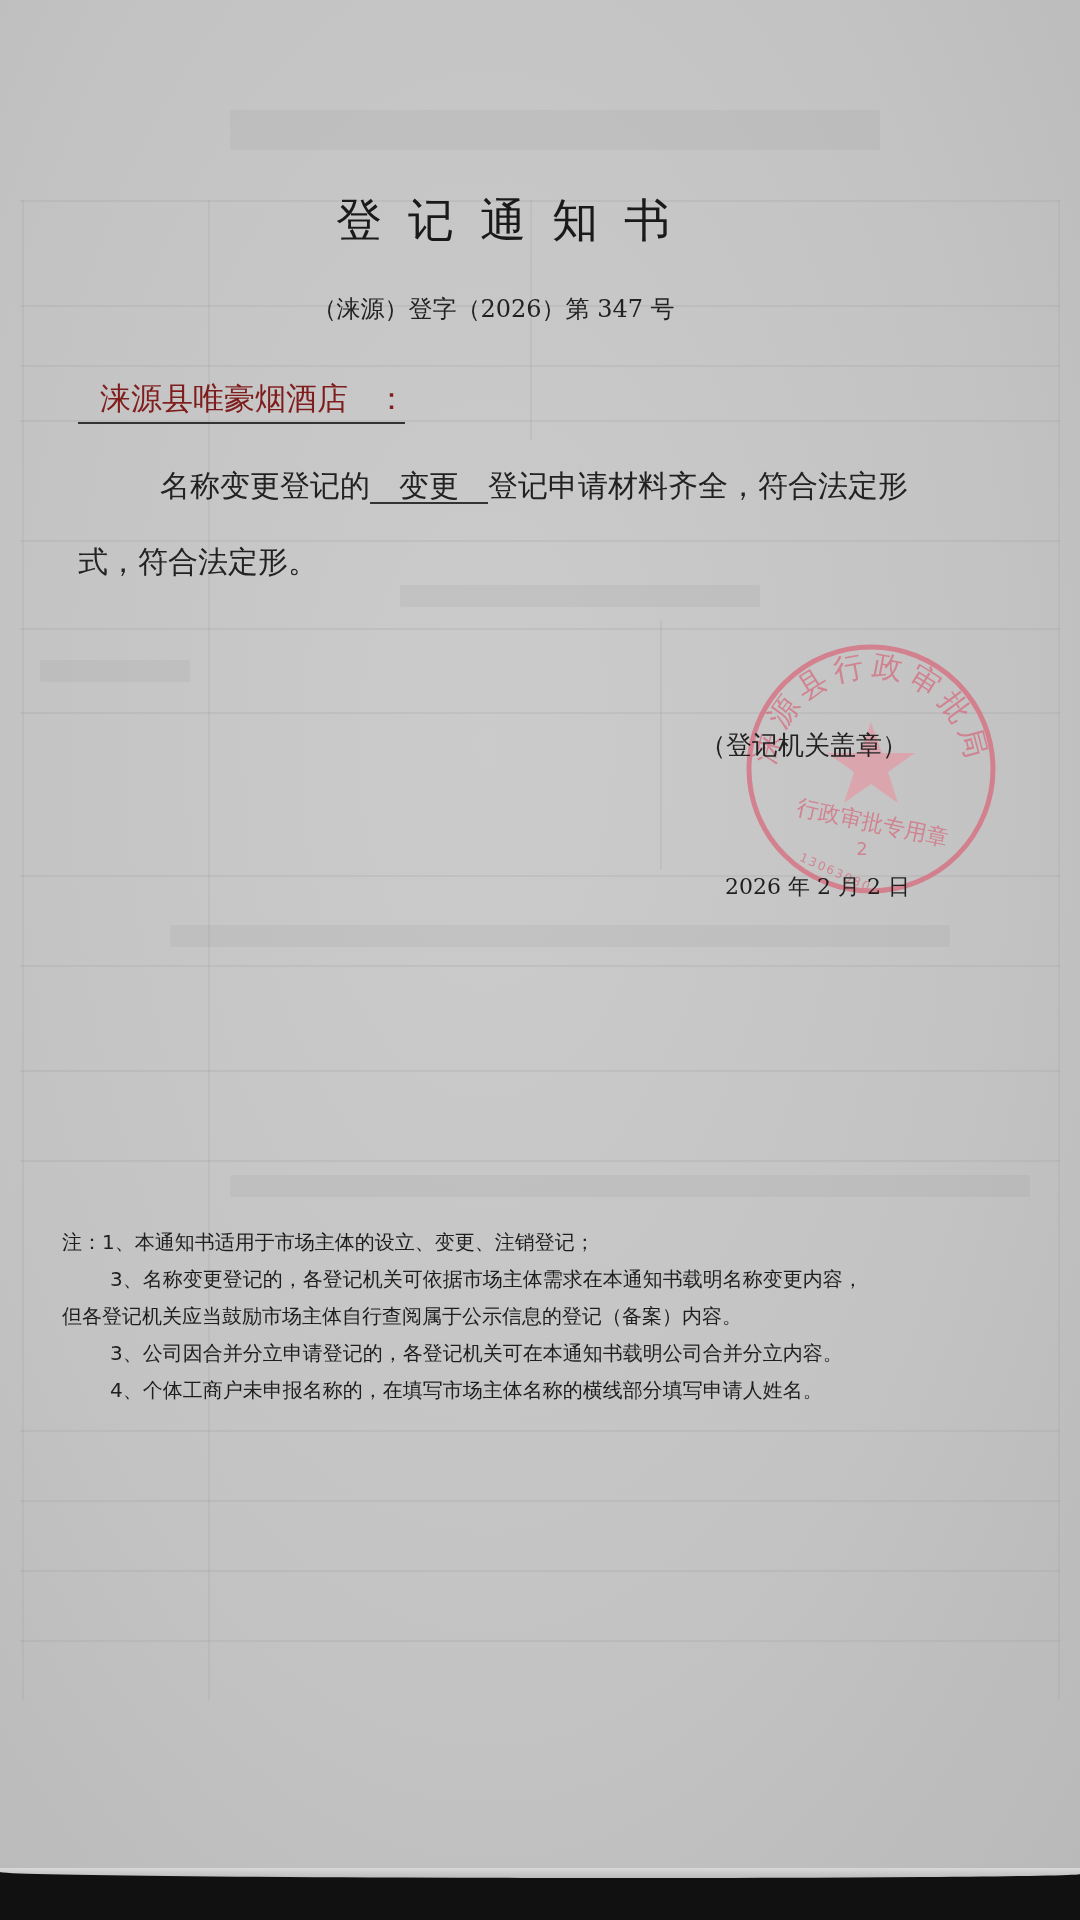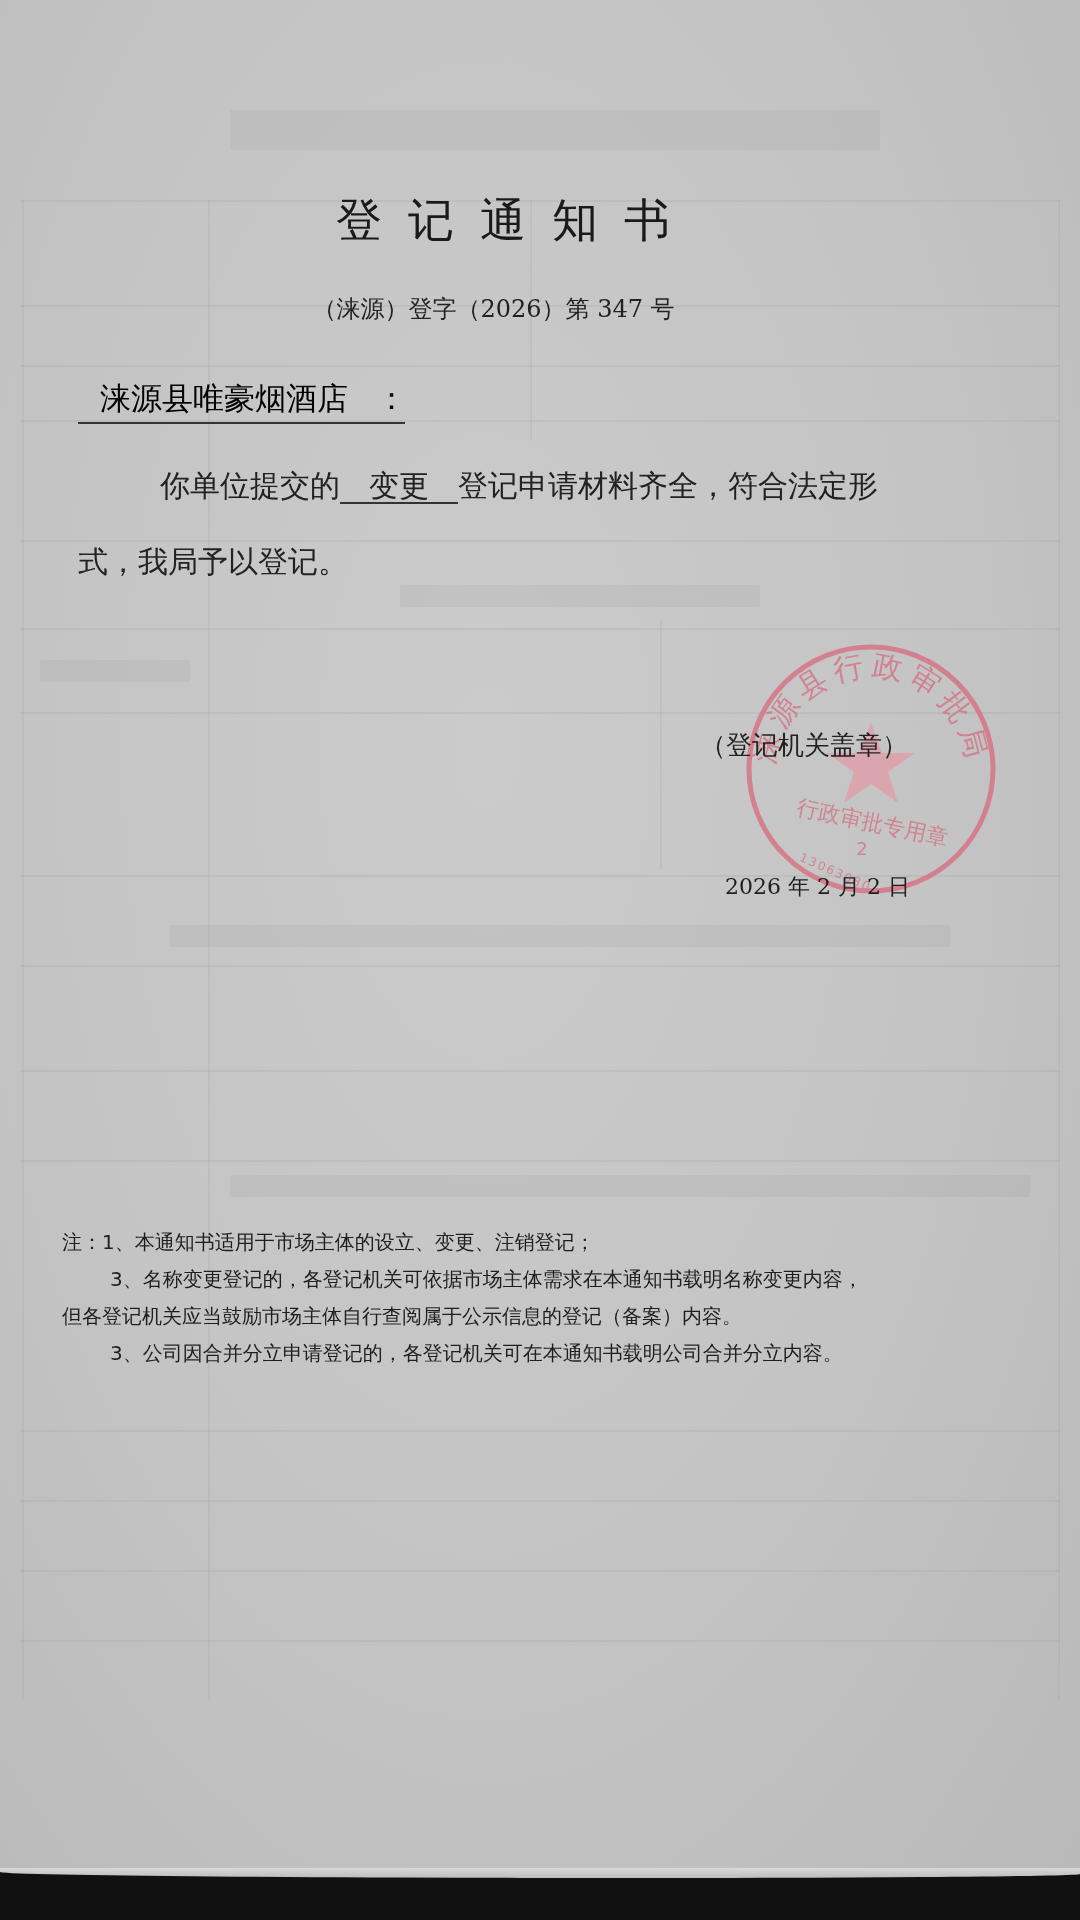--- a/index.html
+++ b/index.html
@@ -76,21 +76,21 @@
   }
   .addressee {
     position: absolute;
     left: 78px;
     top: 378px;
     width: 305px;
     border-bottom: 2px solid #333;
     font-size: 31px;
     padding-left: 22px;
     padding-bottom: 2px;
-    color: #000000;
+    color: #7f1d1d;
     font-family: "DejaVu Sans", "Liberation Sans", sans-serif;
   }
   .addressee .colon {
     position: absolute;
     right: -2px;
     bottom: 2px;
   }
   .body-text {
     position: absolute;
     left: 78px;
@@ -185,23 +185,23 @@
 
 <div class="docno">（涞源）登字（2026）第 347 号</div>
 
 <div class="addressee">
   <span>涞源县唯豪烟酒店</span>
   <span class="colon">：</span>
 </div>
 
 <div class="body-text">
   <div class="indent">
-    <span>你单位提交的</span><span class="fill">变更</span><span>登记申请材料齐全，符合法定形</span>
+    <span>名称变更登记的</span><span class="fill">变更</span><span>登记申请材料齐全，符合法定形</span>
   </div>
-  <div>式，我局予以登记。</div>
+  <div>式，符合法定形。</div>
 </div>
 
 <svg class="stamp" viewBox="0 0 258 258" xmlns="http://www.w3.org/2000/svg">
   <defs>
     <path id="arcPath" d="M 40 168 A 96 96 0 1 1 218 168" fill="none"></path>
   </defs>
   <circle cx="129" cy="129" r="122" fill="none" stroke="#d9677a" stroke-width="5"></circle>
   <text font-family="DejaVu Sans, sans-serif" font-size="30" fill="#d46a7c" letter-spacing="6">
     <textPath href="#arcPath" startOffset="50%" text-anchor="middle">涞源县行政审批局</textPath>
   </text>
@@ -213,17 +213,18 @@
 
 <div class="seal-label">（登记机关盖章）</div>
 
 <div class="date">2026 年 2 月 2 日</div>
 
 <div class="notes">
   <div><span>注：</span><span>1、本通知书适用于市场主体的设立、变更、注销登记；</span></div>
   <div class="ni">3、名称变更登记的，各登记机关可依据市场主体需求在本通知书载明名称变更内容，</div>
   <div>但各登记机关应当鼓励市场主体自行查阅属于公示信息的登记（备案）内容。</div>
   <div class="ni">3、公司因合并分立申请登记的，各登记机关可在本通知书载明公司合并分立内容。</div>
+  <div class="ni">4、个体工商户未申报名称的，在填写市场主体名称的横线部分填写申请人姓名。</div>
 </div>
 
 <div class="bottom-edge">
   <div class="lip"></div>
 </div>
 
 </body></html>

